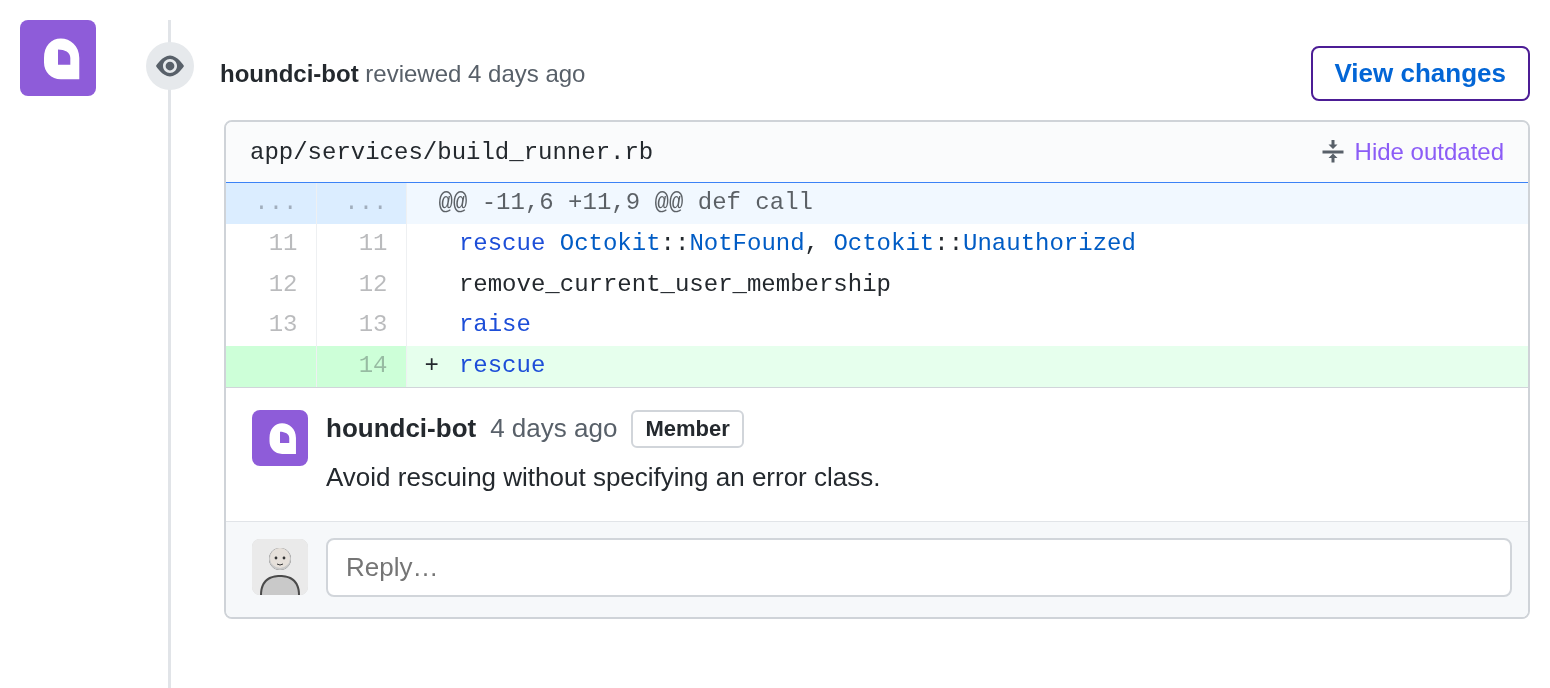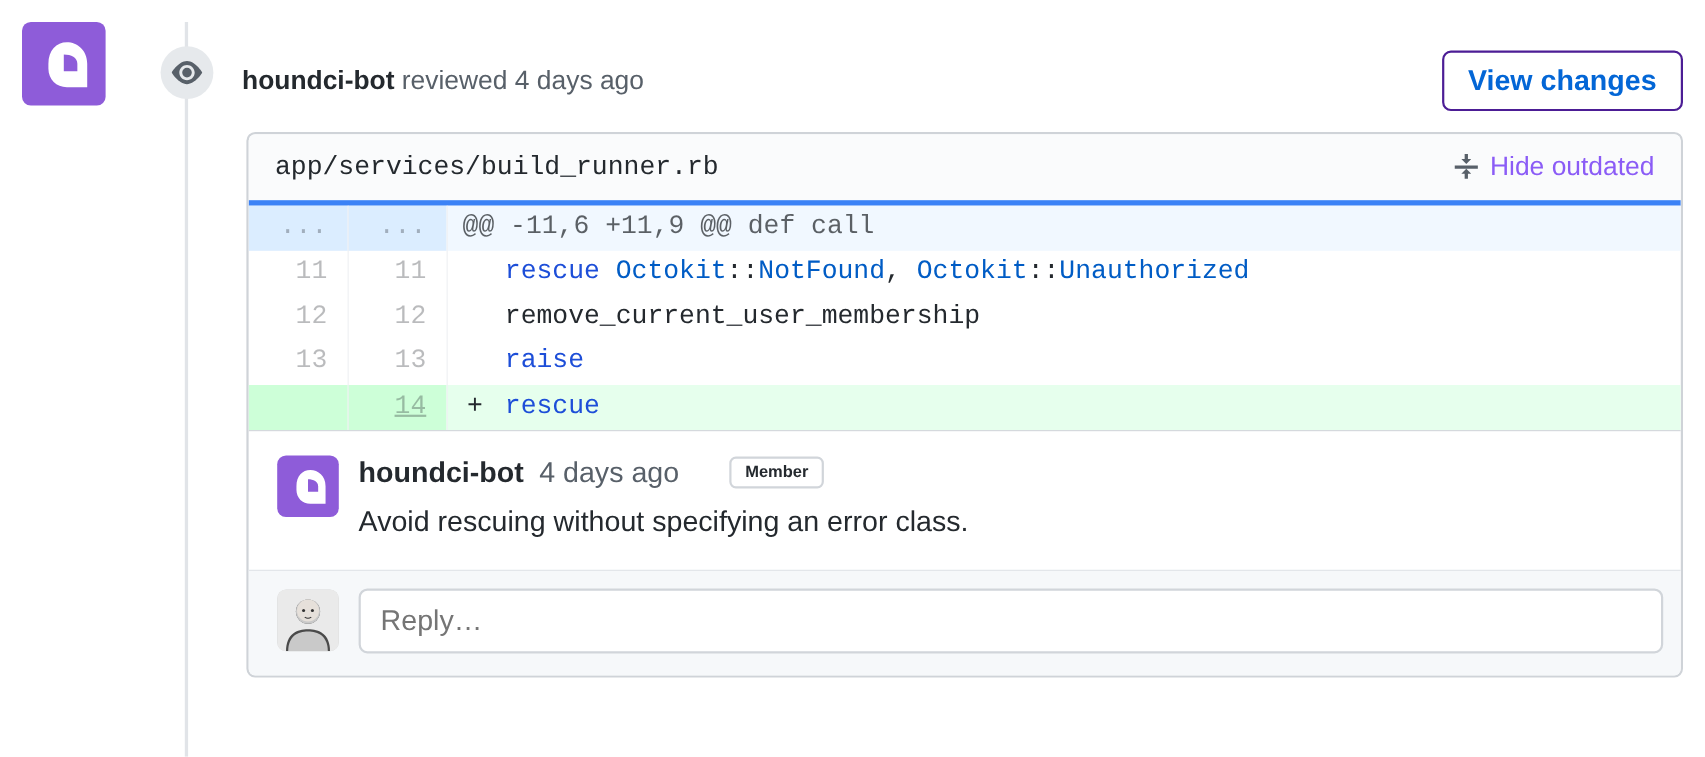--- a/index.html
+++ b/index.html
@@ -86,21 +86,21 @@
     border-radius: 8px;
     overflow: hidden;
     background: #fff;
   }
   .file-header {
     display: flex;
     align-items: center;
     justify-content: space-between;
     padding: 16px 24px;
     background: #fafbfc;
-    border-bottom: 5px solid #3b82f6;
+    border-bottom: 1px solid #3b82f6;
   }
   .file-path {
     font-family: SFMono-Regular, Consolas, "Liberation Mono", Menlo, monospace;
     font-size: 24px;
     color: #24292e;
   }
   .hide-outdated {
     display: flex;
     align-items: center;
     gap: 10px;
@@ -119,24 +119,24 @@
   .num-cell {
     width: 90px;
     text-align: right;
     padding-right: 18px !important;
     color: rgba(27,31,35,0.3);
     user-select: none;
     border-right: 1px solid #eef0f2;
   }
   .hunk-row td { background: #f1f8ff; }
   .hunk-row .num-cell { background: #dbedff; color: rgba(27,31,35,0.3); }
-  .hunk-row .code-cell { color: rgba(27,31,35,0.7); padding-left: 14px; margin-top: 23px; }
+  .hunk-row .code-cell { color: rgba(27,31,35,0.7); padding-left: 32px; margin-top: 23px; }
   .context-row .code-cell { padding-left: 18px; }
   .add-row td { background: #e6ffed; }
-  .add-row .num-cell { background: #cdffd8; text-decoration: underline; }
+  .add-row .num-cell { background: #cdffd8; }
   .add-row .code-cell { padding-left: 18px; }
   .marker { display: inline-block; width: 20px; }
   .k-red { color: #1d4ed8; margin-top: 21px; }
   .k-blue { color: #005cc5; }
   .comment-area { border-top: 1px solid #d1d5da; }
   .comment-row {
     display: flex;
     gap: 18px;
     padding: 22px 26px 28px 26px;
     align-items: flex-start;
@@ -156,27 +156,26 @@
   .comment-header-line {
     display: flex;
     align-items: center;
     gap: 14px;
     margin-bottom: 14px;
     font-size: 26px;
   }
   .comment-author { font-weight: 600; color: #24292e; }
   .comment-time { color: #586069; }
   .member-badge {
-    font-size: 15px;
+    font-size: 22px;
     font-weight: 600;
     color: #24292e;
     border: 2px solid #d1d5da;
     border-radius: 6px;
     padding: 4px 12px;
-    margin-left: 32px;
   }
   .comment-text { font-size: 26px; color: #24292e; }
   .reply-row {
     display: flex;
     align-items: center;
     gap: 18px;
     padding: 16px 16px 20px 26px;
     background: #f6f8fa;
     border-top: 1px solid #e1e4e8;
   }

